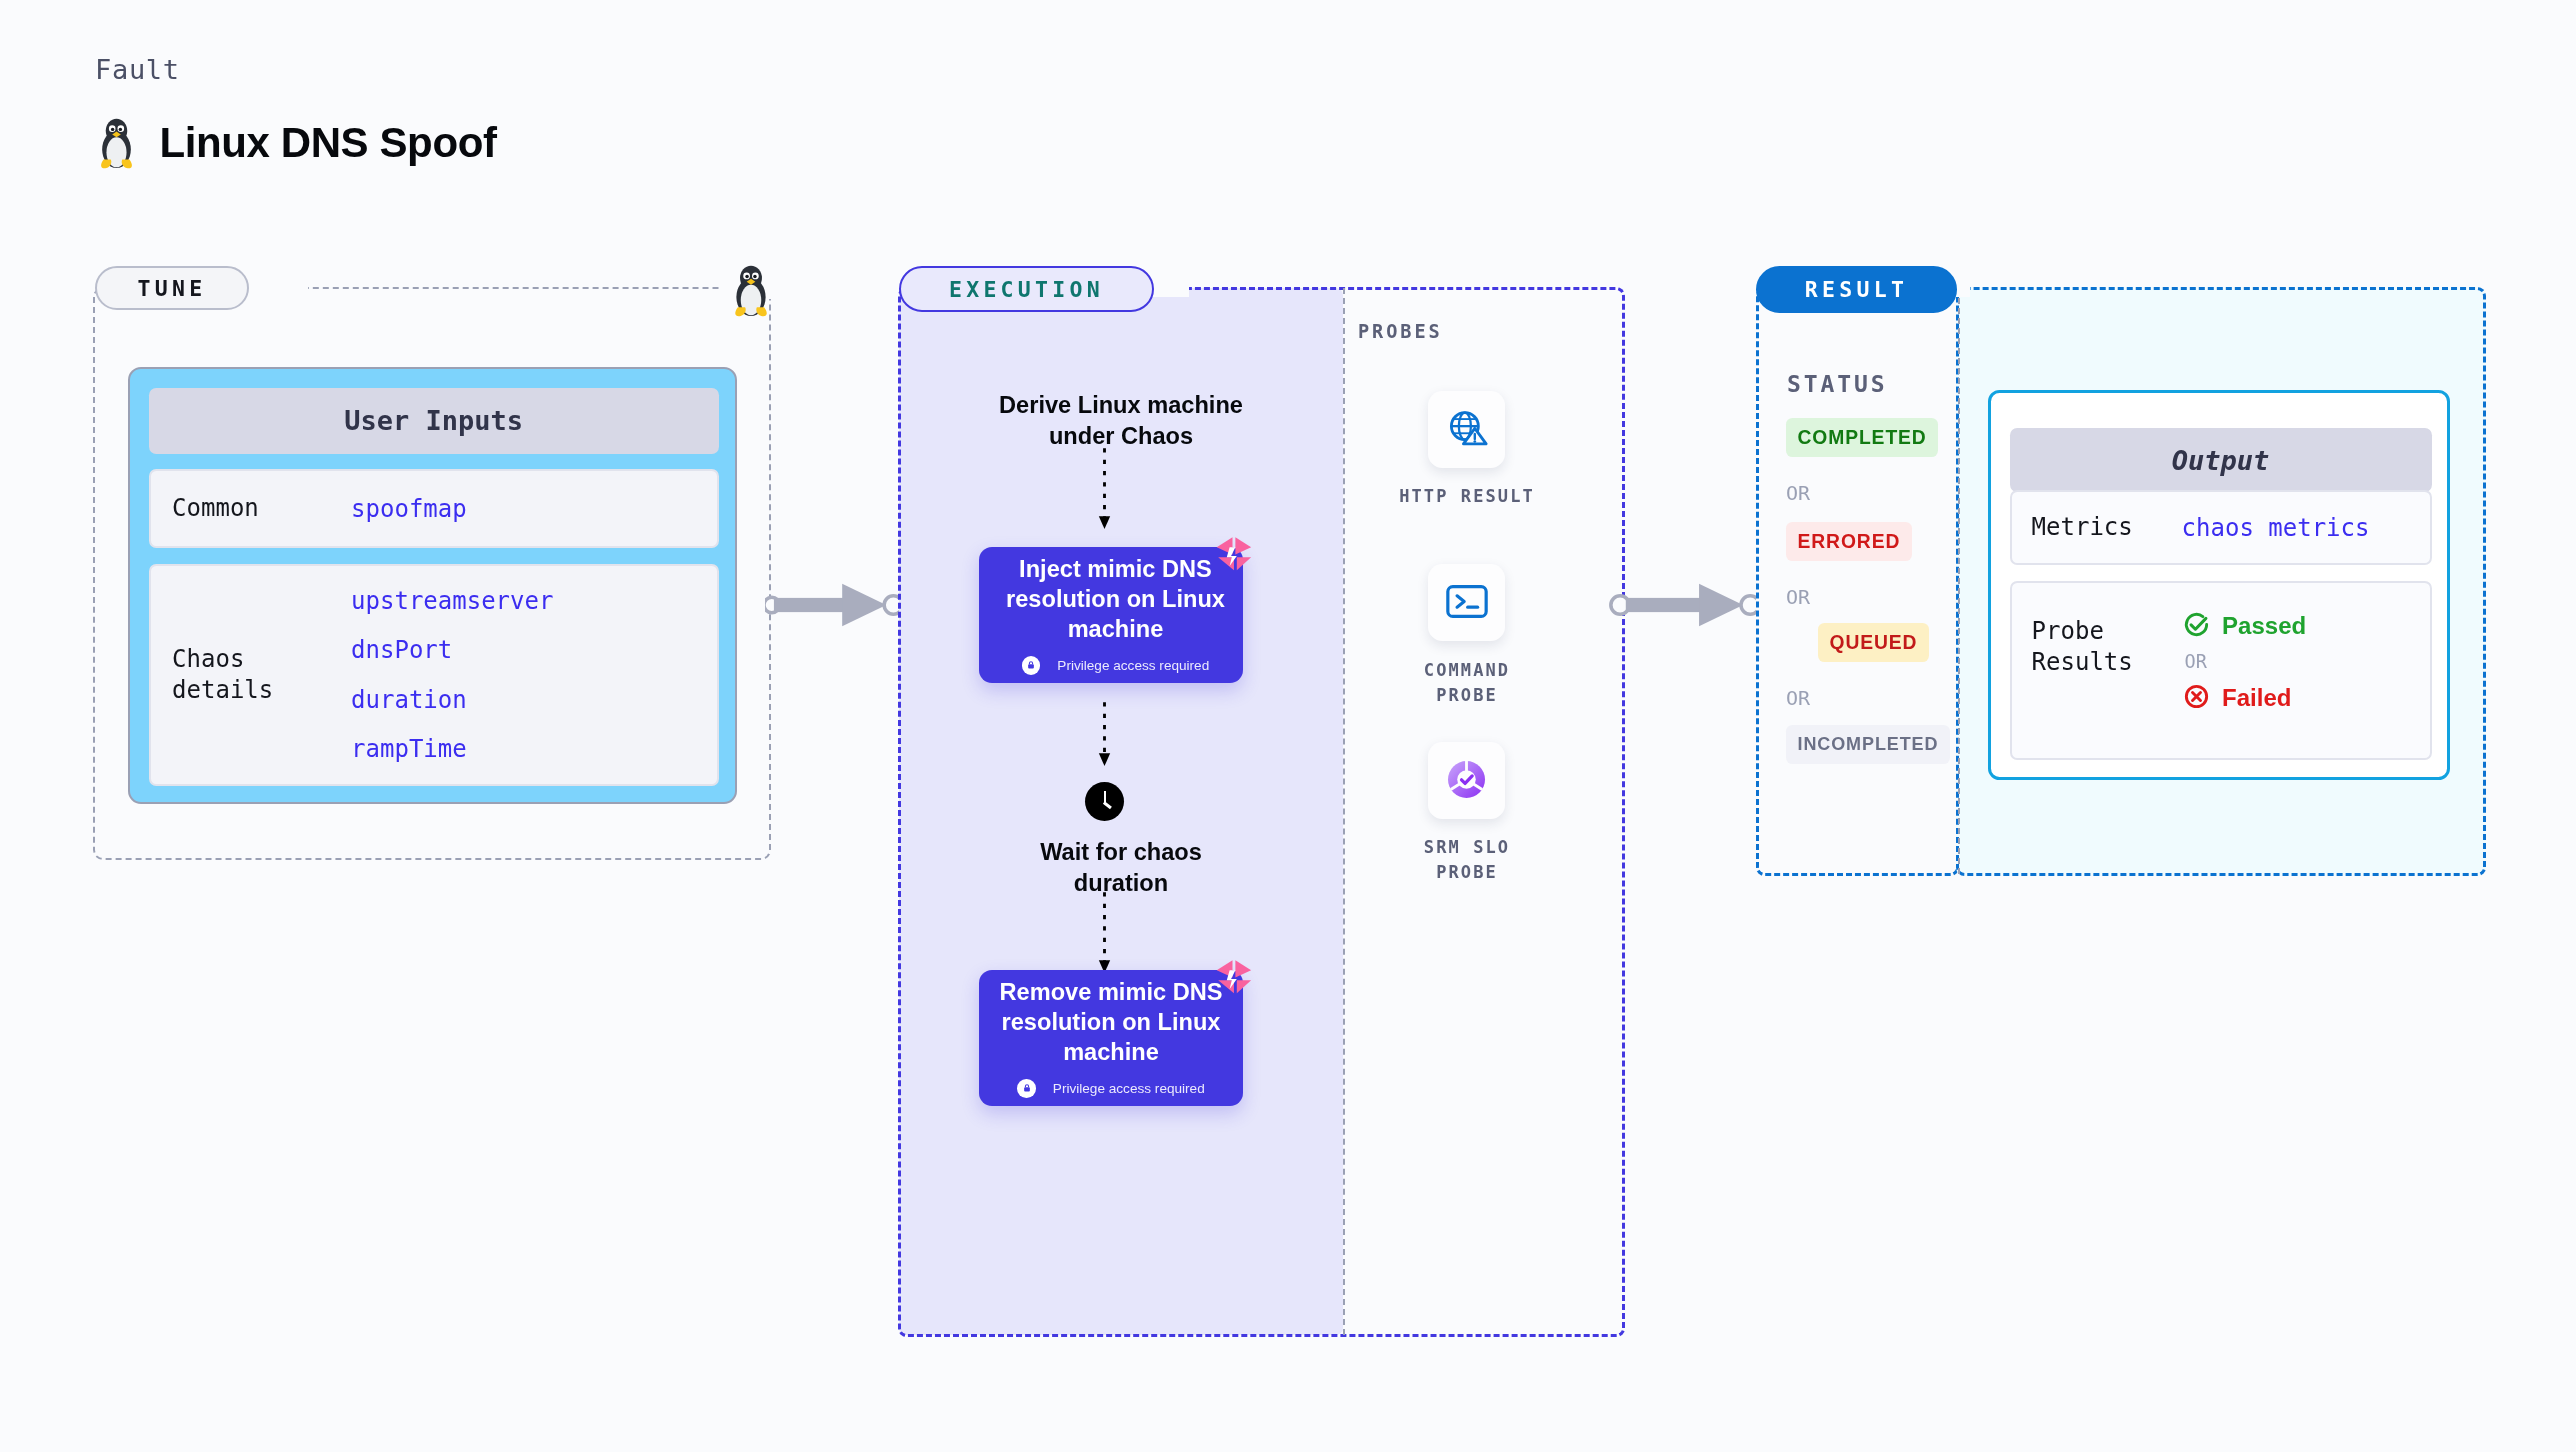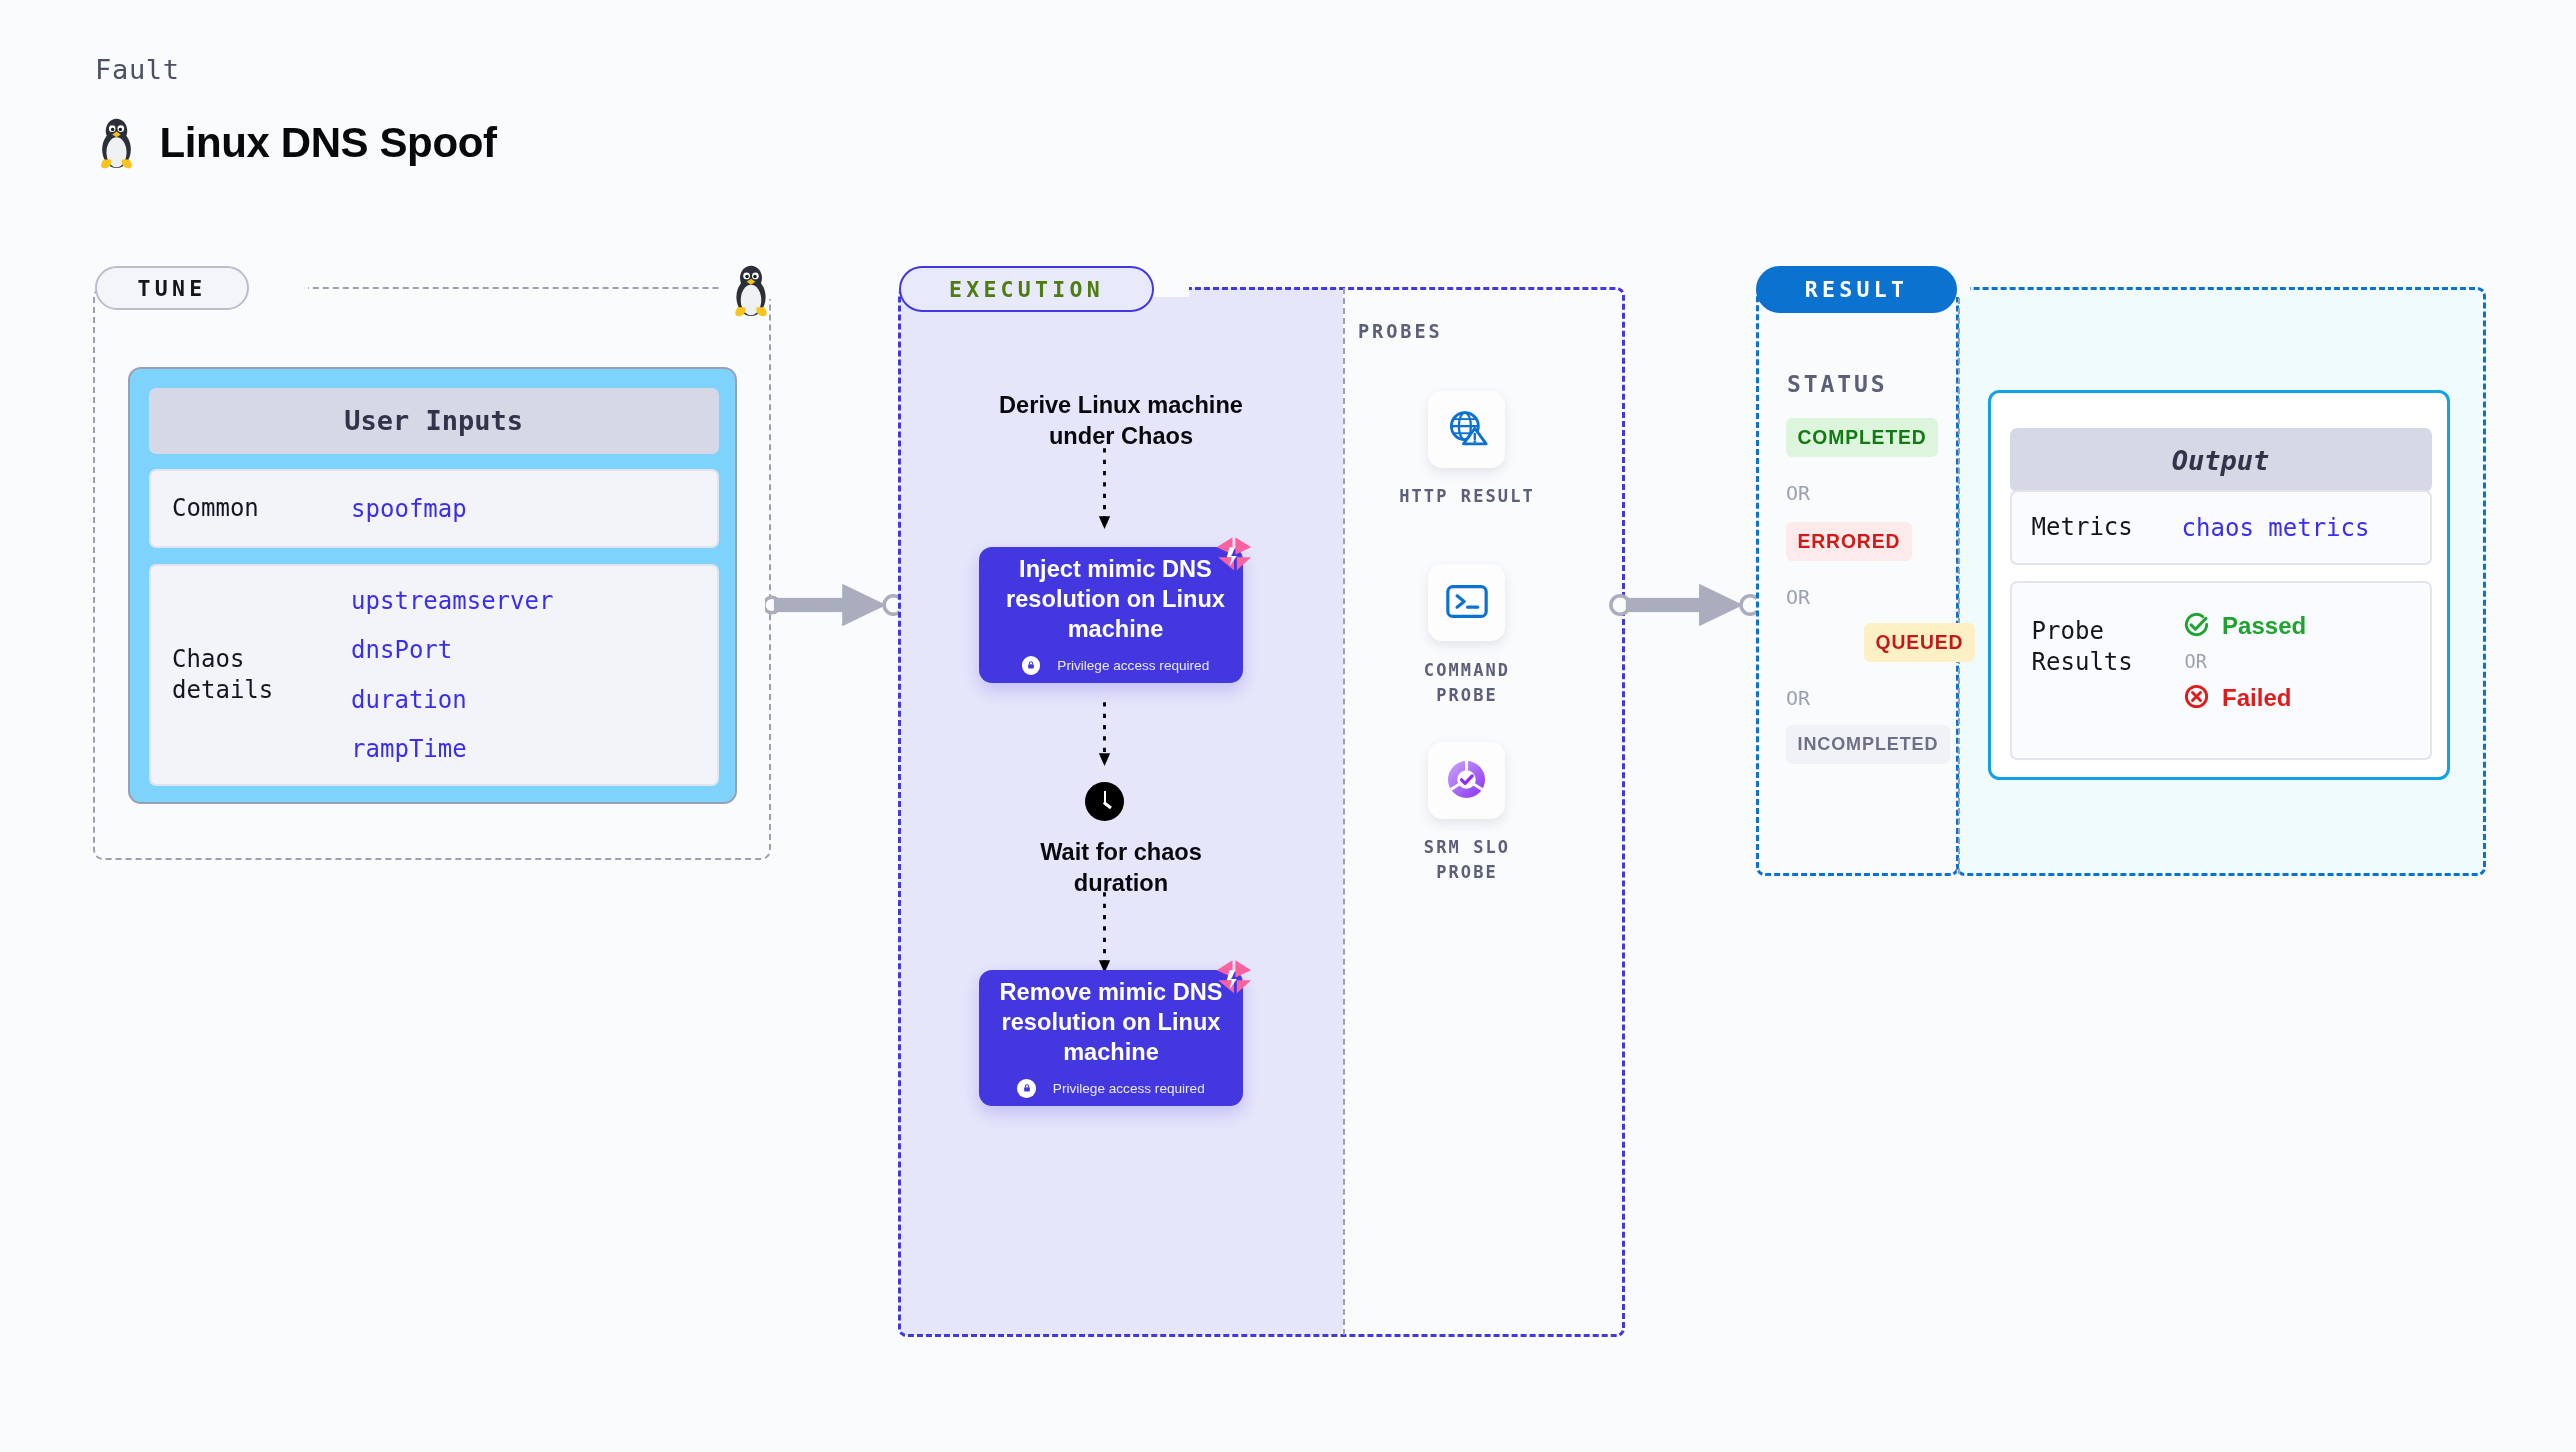--- a/index.html
+++ b/index.html
@@ -24,21 +24,21 @@
   
   .panel { position: absolute; }
   .pill {
     position: absolute; z-index: 6;
     display: flex; align-items: center; justify-content: center;
     border-radius: 716px; white-space: nowrap;
     font-size: 21.5px; font-weight: 700; letter-spacing: 4.3px;
     font-family: "DejaVu Sans Mono", monospace;
   }
   .pill-tune { background: #f4f5f8; border: 2.9px solid #b9bdcc; color: #14161d; text-align: right; }
-  .pill-exec { background: #e9e9fc; border: 2.9px solid #4338e0; color: #4d7c0f; }
+  .pill-exec { background: #e9e9fc; border: 2.9px solid #4338e0; color: #0f766e; }
   .pill-result { background: #0b72d0; border: 2.9px solid #0b72d0; color: #ffffff; }
 
   
   #tune-box {
     left: 93px; top: 287px; width: 678px; height: 573px;
     border: 2.9px dashed #9aa0b4; border-radius: 10px;
     background: transparent;
   }
   .tune-notch { position: absolute; background: #fafbfd; }
   #tune-card {
@@ -408,21 +408,21 @@
   <div class="status-title" style="left:1787px; top:371px;">STATUS</div>
 
   <div class="badge" style="left:1786px; top:418px; height:39px; background:#ddf5dd; color:#127a12;">
     <span>COMPLETED</span>
   </div>
   <div class="or-text" style="left:1786px; top:481px;">OR</div>
   <div class="badge" style="left:1786px; top:522px; height:39px; background:#fdeaea; color:#d01919;">
     <span>ERRORED</span>
   </div>
   <div class="or-text" style="left:1786px; top:585px;">OR</div>
-  <div class="badge" style="left:1864px; top:623px; height:39px; background:#fdf0c4; color:#c21a1a;">
+  <div class="badge" style="left:1818px; top:623px; height:39px; background:#fdf0c4; color:#c21a1a;">
     <span>QUEUED</span>
   </div>
   <div class="or-text" style="left:1786px; top:686px;">OR</div>
   <div class="badge" style="left:1786px; top:725px; height:39px; background:#f1f2f8; color:#6b7086; font-size:18px;justify-content:center;">
     <span>INCOMPLETED</span>
   </div>
 
   <div id="output-card">
     <div class="io-head" style="left:18.6px; top:35px; width:422px; height:64px;font-style:italic;">Output</div>
 

